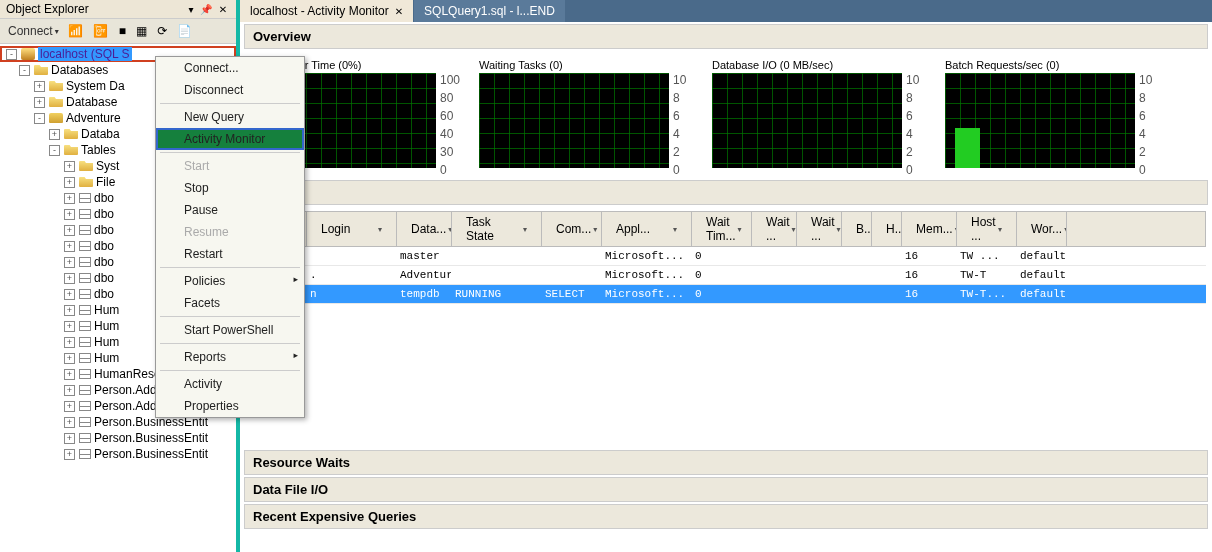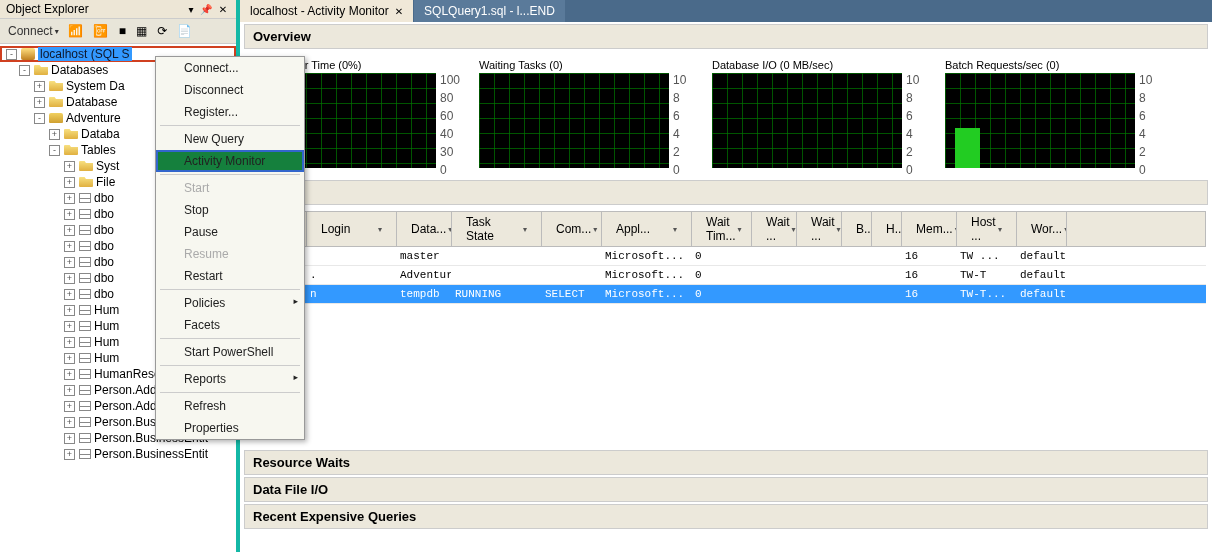--- a/index.html
+++ b/index.html
@@ -17,21 +17,21 @@
 
 .tree { flex: 1; overflow: hidden; padding: 2px 0; position: relative; }
 .tnode { display: flex; align-items: center; height: 16px; padding-left: 4px; white-space: nowrap; cursor: pointer; }
 .tnode .exp { width: 11px; height: 11px; border: 1px solid #888; background: #fff; display: inline-flex; align-items: center; justify-content: center; font-size: 9px; line-height: 1; margin-right: 4px; color: #555; }
 .tnode .ico { width: 16px; height: 14px; margin-right: 3px; display: inline-flex; align-items: center; justify-content: center; }
 .ico.db { background: linear-gradient(#f0d060,#d0a030); border-radius: 2px 2px 1px 1px; width: 14px; height: 10px; }
 .ico.fold { background: linear-gradient(#f8e080,#e0b040); width: 14px; height: 10px; border-radius: 1px; clip-path: polygon(0 0, 40% 0, 50% 20%, 100% 20%, 100% 100%, 0 100%); }
 .ico.table { background: #fff; border: 1px solid #888; width: 12px; height: 10px; position: relative; }
 .ico.table::after { content:""; position:absolute; left:0; right:0; top:50%; border-top:1px solid #888; }
 .ico.srv { background: linear-gradient(#ffe080,#c08020); width: 14px; height: 12px; border-radius: 2px; }
-.tnode.sel .lbl { background: #3399ff; color: #0f172a; padding: 0 2px; }
+.tnode.sel .lbl { background: #3399ff; color: #4c1d95; padding: 0 2px; }
 .tnode.hl { border: 2px solid #d04020; }
 
 
 .ctx { position: absolute; left: 155px; top: 56px; width: 150px; background: #f7f7f0; border: 1px solid #999; box-shadow: 2px 2px 5px rgba(0,0,0,.3); z-index: 100; }
 .ctx-item { padding: 4px 20px 4px 28px; cursor: pointer; position: relative; color: #222; }
 .ctx-item.disabled { color: #aaa; cursor: default; }
 .ctx-item.sub::after { content: "▸"; position: absolute; right: 6px; font-size: 9px; }
 .ctx-sep { height: 1px; background: #ccc; margin: 2px 4px; }
 .ctx-item.hl { border: 2px solid #3366cc; padding: 2px 18px 2px 26px; background: #15803d; }
 
@@ -219,39 +219,38 @@
           <span class="ico table"></span>
           <span class="lbl">Person.BusinessEntit</span>
         </div>
       </div>
   </div>
 </div>
 
 <div class="ctx" id="ctx">
     <div class="ctx-item">Connect...</div>
     <div class="ctx-item">Disconnect</div>
-    <div class="ctx-item">Register...</div>
     <div class="ctx-sep"></div>
     <div class="ctx-item">New Query</div>
     <div class="ctx-item hl">Activity Monitor</div>
     <div class="ctx-sep"></div>
     <div class="ctx-item disabled">Start</div>
     <div class="ctx-item">Stop</div>
     <div class="ctx-item">Pause</div>
     <div class="ctx-item disabled">Resume</div>
     <div class="ctx-item">Restart</div>
     <div class="ctx-sep"></div>
     <div class="ctx-item sub">Policies</div>
     <div class="ctx-item">Facets</div>
     <div class="ctx-sep"></div>
     <div class="ctx-item">Start PowerShell</div>
     <div class="ctx-sep"></div>
     <div class="ctx-item sub">Reports</div>
     <div class="ctx-sep"></div>
-    <div class="ctx-item">Refresh</div>
+    <div class="ctx-item">Activity</div>
     <div class="ctx-item">Properties</div>
   </div>
 
 <div class="right">
   <div class="tabs" id="tabs">
       <div class="tab">
         <span>localhost - Activity Monitor</span>
         <span class="cls">✕</span>
       </div>
       <div class="tab inactive">

